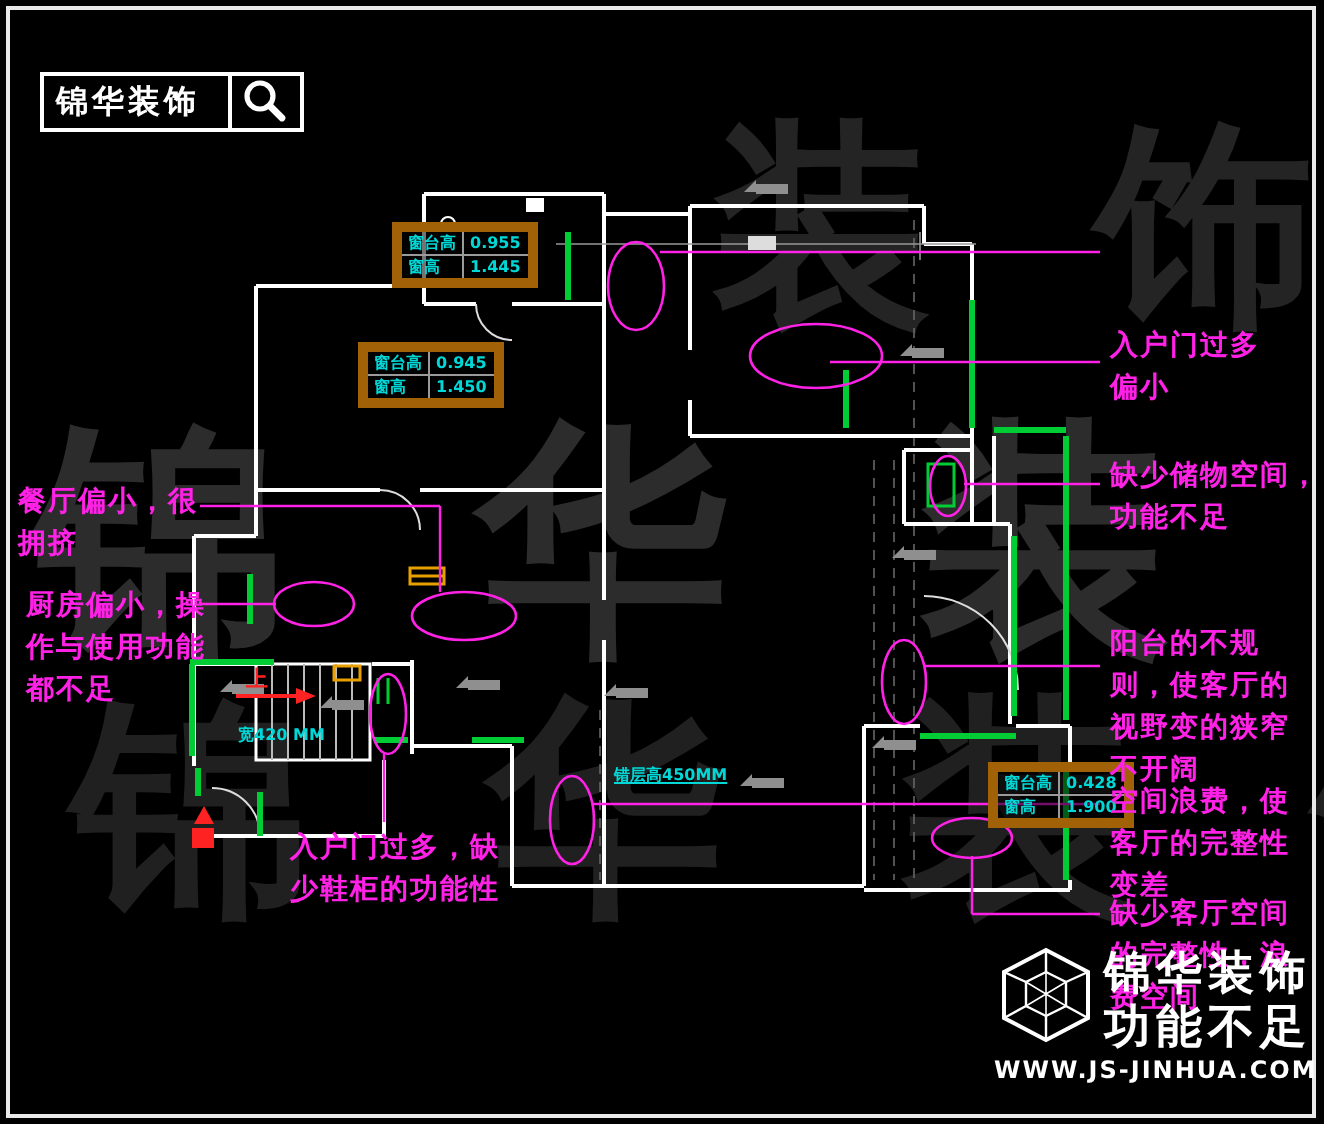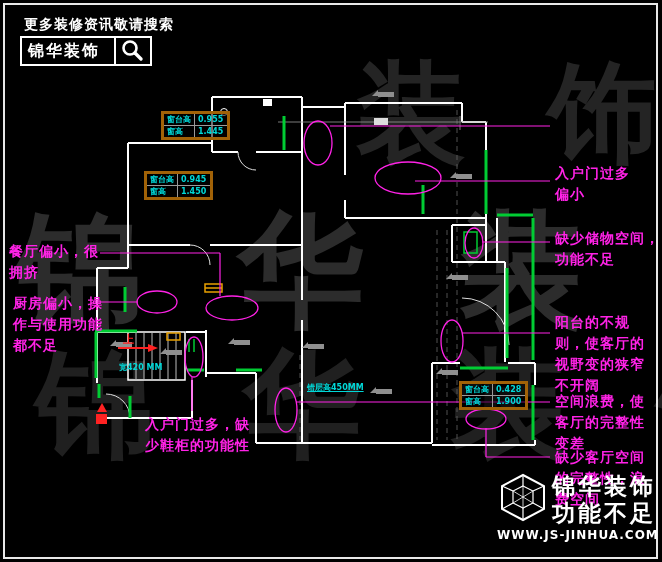--- a/index.html
+++ b/index.html
@@ -6,21 +6,21 @@
   .stage{position:relative;width:662px;height:562px;background:#000;overflow:hidden;
          font-family:"DejaVu Sans","Liberation Sans",sans-serif;}
   .frame{position:absolute;left:3px;top:3px;right:4px;bottom:3px;border:2px solid #e9e9e9;z-index:2;}
   
   .wm{position:absolute;z-index:1;font-weight:bold;white-space:nowrap;pointer-events:none;}
   .wm1{left:16px;top:188px;font-size:126px;letter-spacing:26px;color:#2c2c2c;}
   .wm2{left:356px;top:40px;font-size:110px;letter-spacing:22px;color:#242424;}
   .wm3{left:36px;top:326px;font-size:118px;letter-spacing:24px;color:#202020;}
   .plan-svg{position:absolute;left:0;top:0;z-index:3;}
   
-  .dim-table{position:absolute;z-index:4;border:3px solid #a16207;background:rgba(0,0,0,.55);}
+  .dim-table{position:absolute;z-index:4;border:5px solid #a16207;background:rgba(0,0,0,.55);margin-left:35px;}
   .dim-row{display:flex;}
   .dim-row + .dim-row{border-top:1px solid #9a9a9a;}
   .dim-cell{font-weight:bold;font-size:8px;line-height:11px;color:#00d8d8;padding:0 3px;white-space:nowrap;}
   .dim-cell.lab{width:24px;border-right:1px solid #9a9a9a;}
   .dim-cell.val{width:26px;}
   .t1{left:161px;top:111px}.t2{left:144px;top:171px}.t3{left:459px;top:381px}
   
   .plan-lbl{position:absolute;z-index:4;font-weight:bold;white-space:nowrap;}
   .lbl-up{left:123px;top:332px;font-size:11px;color:#ff2222;}
   .lbl-width{left:119px;top:362px;font-size:8px;color:#00d8d8;}
@@ -247,21 +247,20 @@
 的完整性，浪
 费空间</div>
   <div class="ann a-l1">餐厅偏小，很
 拥挤</div>
   <div class="ann a-l2">厨房偏小，操
 作与使用功能
 都不足</div>
   <div class="ann a-l3">入户门过多，缺
 少鞋柜的功能性</div>
 
-  <div class="slogan">更多装修资讯敬请搜索</div>
   <div class="search-box">
     <span class="search-brand">锦华装饰</span>
     <span class="search-sep"></span>
     <span class="search-glass">
       <svg width="26" height="26" viewBox="0 0 26 26">
         <circle cx="10" cy="10" r="6.5" fill="none" stroke="#fff" stroke-width="2.6"></circle>
         <path d="M15 15 L21 21" stroke="#fff" stroke-width="3.4" stroke-linecap="round"></path>
       </svg>
     </span>
   </div>

